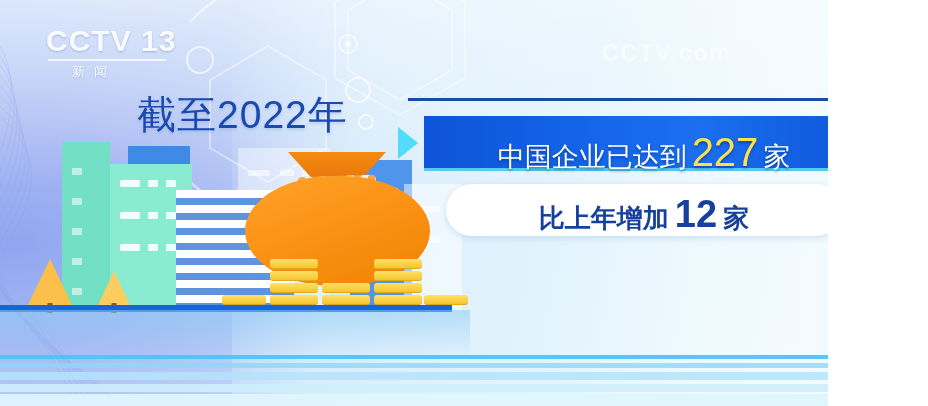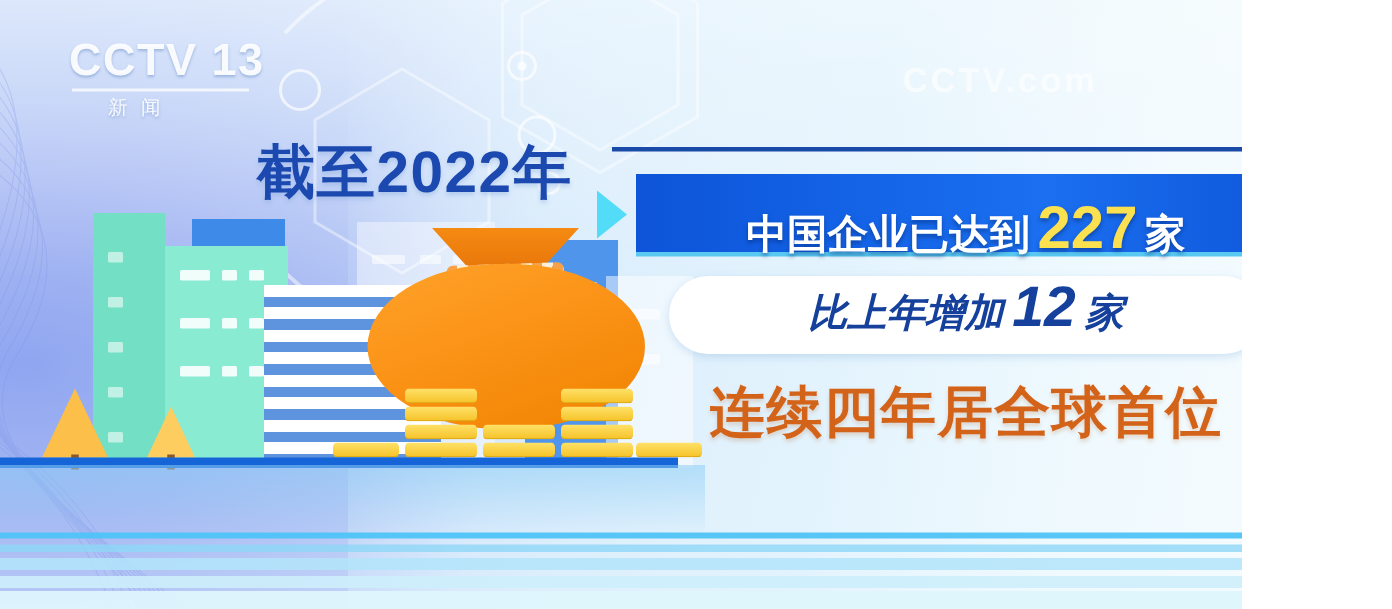--- a/index.html
+++ b/index.html
@@ -73,47 +73,47 @@
   .logo-main{font-size:30px;font-weight:bold;letter-spacing:1px;color:rgba(255,255,255,.92);
     text-shadow:0 1px 2px rgba(90,130,190,.45);line-height:1;}
   .logo-rule{width:118px;height:2px;background:rgba(255,255,255,.75);margin:3px 0 2px 2px;}
   .logo-sub{font-size:13px;letter-spacing:9px;color:rgba(255,255,255,.92);
     text-shadow:0 1px 2px rgba(90,130,190,.4);padding-left:26px;}
 
   .watermark{position:absolute;right:96px;top:40px;font-size:23px;font-weight:bold;
     letter-spacing:2px;color:rgba(255,255,255,.62);}
 
   
-  .lead{position:absolute;left:137px;top:88px;font-size:39px;font-weight:bold;color:#1b49b0;
-    letter-spacing:1px;text-shadow:0 2px 3px rgba(120,160,215,.35);margin-left:34px;}
+  .lead{position:absolute;left:137px;top:88px;font-size:39px;font-weight:normal;color:#1b49b0;
+    letter-spacing:1px;text-shadow:0 2px 3px rgba(120,160,215,.35);}
 
   
   .right{position:absolute;left:398px;top:92px;width:492px;}
 
   .line1{font-size:29px;font-weight:bold;color:#14419f;text-align:center;
     letter-spacing:.5px;white-space:nowrap;}
   .line1 .big{font-size:38px;letter-spacing:0;}
   .rule1{height:3px;background:#1a4aa8;margin:6px 10px 0 10px;}
 
   .banner-wrap{position:relative;margin-top:15px;height:54px;}
   .chev{position:absolute;top:11px;width:0;height:0;}
   .chev-l{left:0;border-top:16px solid transparent;border-bottom:16px solid transparent;
           border-left:20px solid #53dcf7;}
   .chev-r{right:0;border-top:16px solid transparent;border-bottom:16px solid transparent;
           border-right:20px solid #53dcf7;}
   .banner{position:absolute;left:26px;right:26px;top:0;height:52px;
     background:linear-gradient(90deg,#0d54d8 0%,#1565e8 38%,#1b6ff0 62%,#0e56da 100%);
     border-bottom:3px solid #59c9f2;display:flex;align-items:center;justify-content:center;}
-  .banner-txt{font-size:27px;font-weight:bold;color:#fff;white-space:nowrap;
+  .banner-txt{font-size:27px;font-weight:normal;color:#fff;white-space:nowrap;
     text-shadow:0 2px 3px rgba(4,40,110,.5);margin-top:20px;}
   .banner-txt .num{font-size:40px;color:#fbe14f;letter-spacing:0;padding:0 5px;}
 
   .pill{margin:14px auto 0 auto;width:396px;height:52px;background:#fff;border-radius:26px;
-    display:flex;align-items:flex-start;justify-content:center;
-    box-shadow:0 2px 6px rgba(120,170,215,.3);font-style:italic;}
+    display:flex;align-items:flex-end;justify-content:center;
+    box-shadow:0 2px 6px rgba(120,170,215,.3);}
   .pill-txt{font-size:26px;font-weight:bold;color:#15419d;white-space:nowrap;}
   .pill-txt .num{font-size:38px;padding:0 6px;}
 
   .line4{margin-top:14px;text-align:center;font-size:37px;font-weight:bold;color:#d4631a;
     letter-spacing:1px;white-space:nowrap;text-shadow:0 2px 3px rgba(190,130,80,.3);}
 </style>
 </head>
 <body>
 
 <div id="stage">
@@ -284,16 +284,15 @@
         </div>
       </div>
     </div>
 
     <div class="pill">
       <div class="pill-txt">
         <span>比上年增加</span><span class="num">12</span><span>家</span>
       </div>
     </div>
 
-    <div class="line4">连续四年居全球首位</div>
   </div>
 
 </div>
 
 </body></html>

